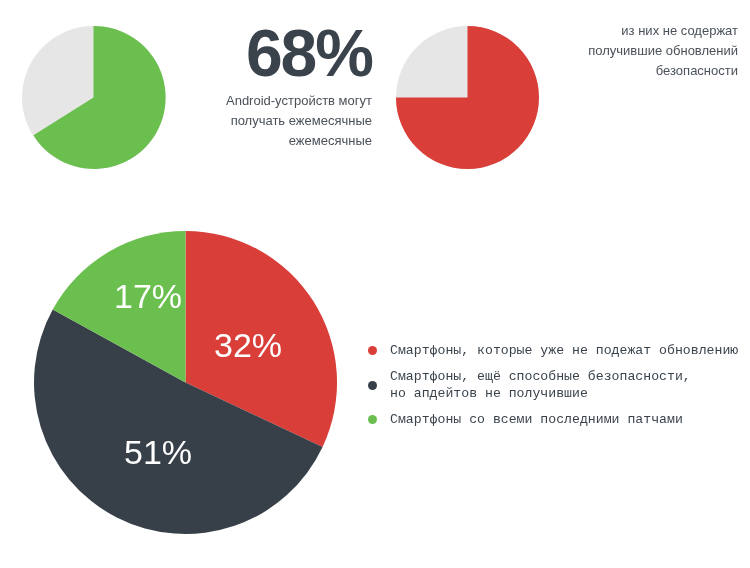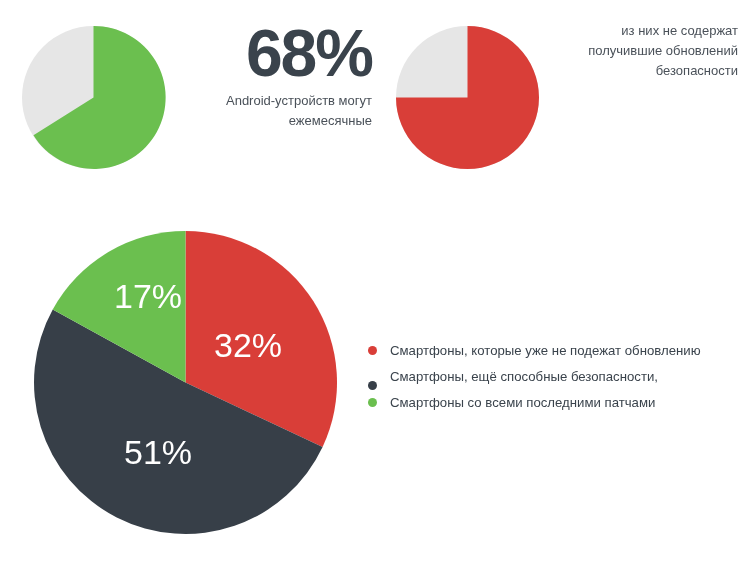--- a/index.html
+++ b/index.html
@@ -85,20 +85,21 @@
     top: 342px;
     width: 378px;
   }
   .legend-item {
     position: relative;
     padding-left: 22px;
     margin-bottom: 9px;
     font-size: 13.2px;
     line-height: 17px;
     color: #3a434c;
+    font-family: Liberation Mono, monospace;
   }
   .legend-item:last-child { margin-bottom: 8px; }
   .legend-bullet {
     position: absolute;
     left: 0;
     width: 9px;
     height: 9px;
     border-radius: 50%;
   }
   .legend-item.single .legend-bullet { top: 4px; }
@@ -114,20 +115,21 @@
     <div class="stat-pie-wrap">
       <svg width="145" height="145" viewBox="0 0 145 145" role="img" aria-label="68 percent">
         <circle cx="72.5" cy="72.5" r="71.5" fill="#e6e6e6"></circle>
         <path d="M 72.5 72.5 L 72.5 1 A 71.5 71.5 0 1 1 12.46 110.33 Z" fill="#6bbf4f"></path>
       </svg>
     </div>
     <div class="stat-text">
       <div class="stat-number">68%</div>
       <div class="stat-caption">
         <div>Android-устройств могут</div>
+        <div>получать ежемесячные</div>
         <div>ежемесячные</div>
       </div>
     </div>
   </div>
 
   <div class="stat-block" id="stat-block-security">
     <div class="stat-pie-wrap">
       <svg width="145" height="145" viewBox="0 0 145 145" role="img" aria-label="75 percent">
         <circle cx="72.5" cy="72.5" r="71.5" fill="#e6e6e6"></circle>
         <path d="M 72.5 72.5 L 72.5 1 A 71.5 71.5 0 1 1 1 72.5 Z" fill="#d93e38"></path>
@@ -163,20 +165,21 @@
       <span class="legend-bullet" id="legend-bullet-0" style="background: rgb(217, 62, 56);"></span>
       <span class="legend-label">
         <div>Смартфоны, которые уже не подежат обновлению</div>
       </span>
     </div>
 
     <div class="legend-item double">
       <span class="legend-bullet" id="legend-bullet-1" style="background: rgb(55, 63, 72);"></span>
       <span class="legend-label">
         <div>Смартфоны, ещё способные безопасности,</div>
+        <div>но апдейтов не получившие</div>
       </span>
     </div>
 
     <div class="legend-item single">
       <span class="legend-bullet" id="legend-bullet-2" style="background: rgb(107, 191, 79);"></span>
       <span class="legend-label">
         <div>Смартфоны со всеми последними патчами</div>
       </span>
     </div>
 

